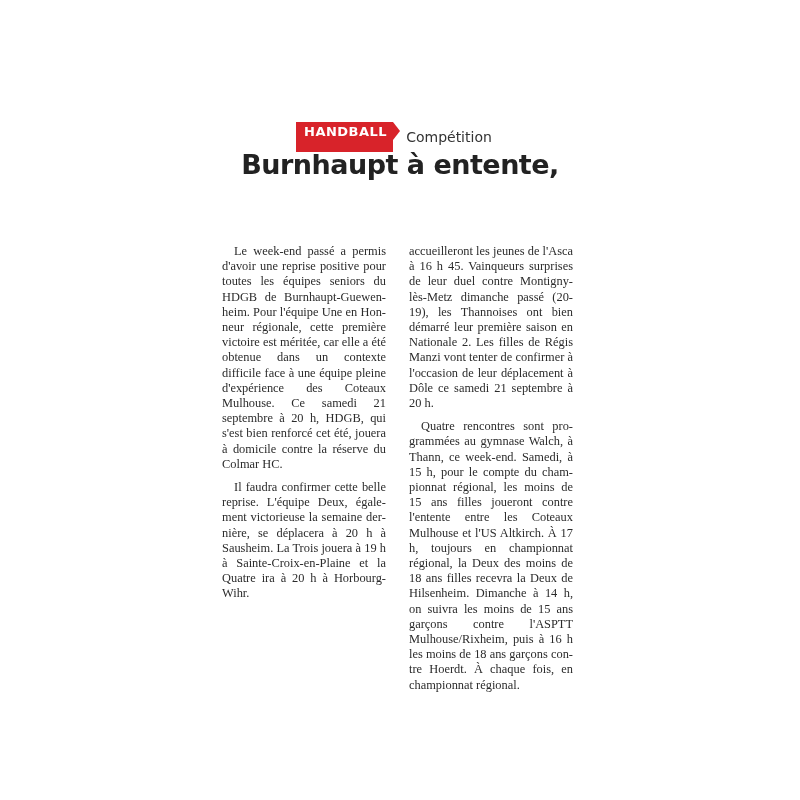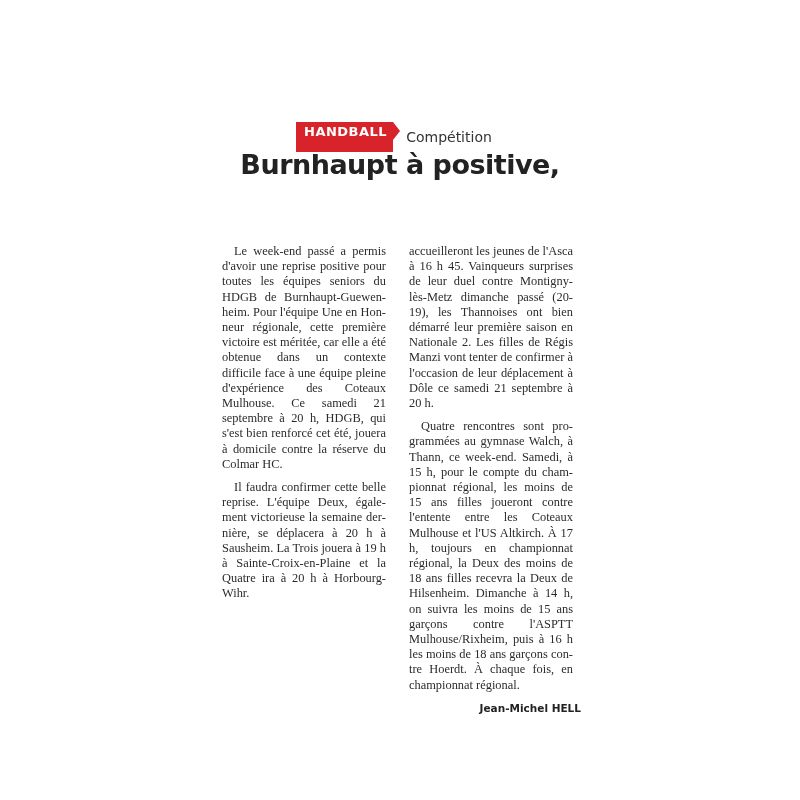--- a/index.html
+++ b/index.html
@@ -45,25 +45,24 @@
 </style>
 </head>
 <body>
 
 <div class="kicker">
   <span class="tag">HANDBALL</span>
   <span class="section">Compétition</span>
 </div>
 
 <div class="headline">
-  <div>Burnhaupt à positive,</div>
+  <div>Burnhaupt à entente,</div>
 </div>
 
 <div class="col col1">
   <p>Le week-end passé a permis d'avoir une reprise positive pour toutes les équipes seniors du HDGB de Burnhaupt-Guewen­heim. Pour l'équipe Une en Hon­neur régionale, cette première victoire est méritée, car elle a été obtenue dans un contexte difficile face à une équipe pleine d'expé­rience des Coteaux Mulhouse. Ce samedi 21 septembre à 20 h, HDGB, qui s'est bien renforcé cet été, jouera à domicile contre la réserve du Colmar HC.</p>
   <p>Il faudra confirmer cette belle reprise. L'équipe Deux, égale­ment victorieuse la semaine der­nière, se déplacera à 20 h à Saus­heim. La Trois jouera à 19 h à Sainte-Croix-en-Plaine et la Qua­tre ira à 20 h à Horbourg-Wihr.</p>
 </div>
 
 <div class="col col2">
   <p class="cont">accueilleront les jeunes de l'Asca à 16 h 45. Vainqueurs surprises de leur duel contre Montigny-lès-Metz dimanche passé (20-19), les Thannoises ont bien démarré leur première saison en Nationale 2. Les filles de Régis Manzi vont tenter de confirmer à l'occasion de leur déplacement à Dôle ce samedi 21 septembre à 20 h.</p>
   <p>Quatre rencontres sont pro­grammées au gymnase Walch, à Thann, ce week-end. Samedi, à 15 h, pour le compte du cham­pionnat régional, les moins de 15 ans filles joueront contre l'entente entre les Coteaux Mulhouse et l'US Altkirch. À 17 h, toujours en championnat régional, la Deux des moins de 18 ans filles recevra la Deux de Hilsenheim. Diman­che à 14 h, on suivra les moins de 15 ans garçons contre l'ASPTT Mulhouse/Rixheim, puis à 16 h les moins de 18 ans garçons con­tre Hoerdt. À chaque fois, en championnat régional.</p>
-  <div class="byline">Jean-Michel HELL</div>
 </div>
 
 </body></html>

